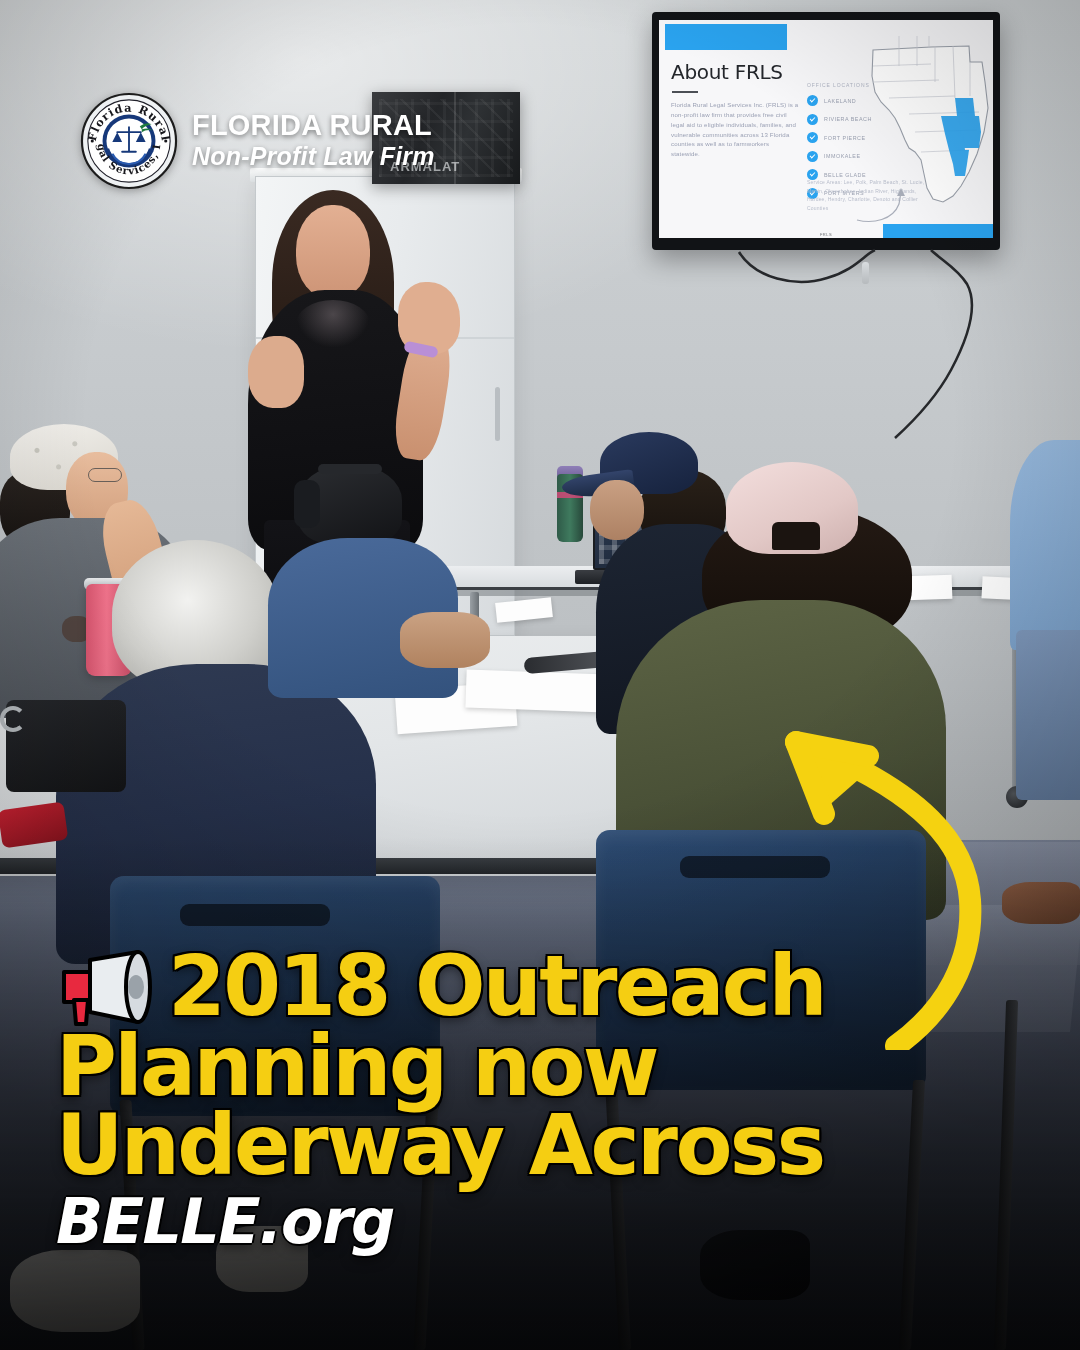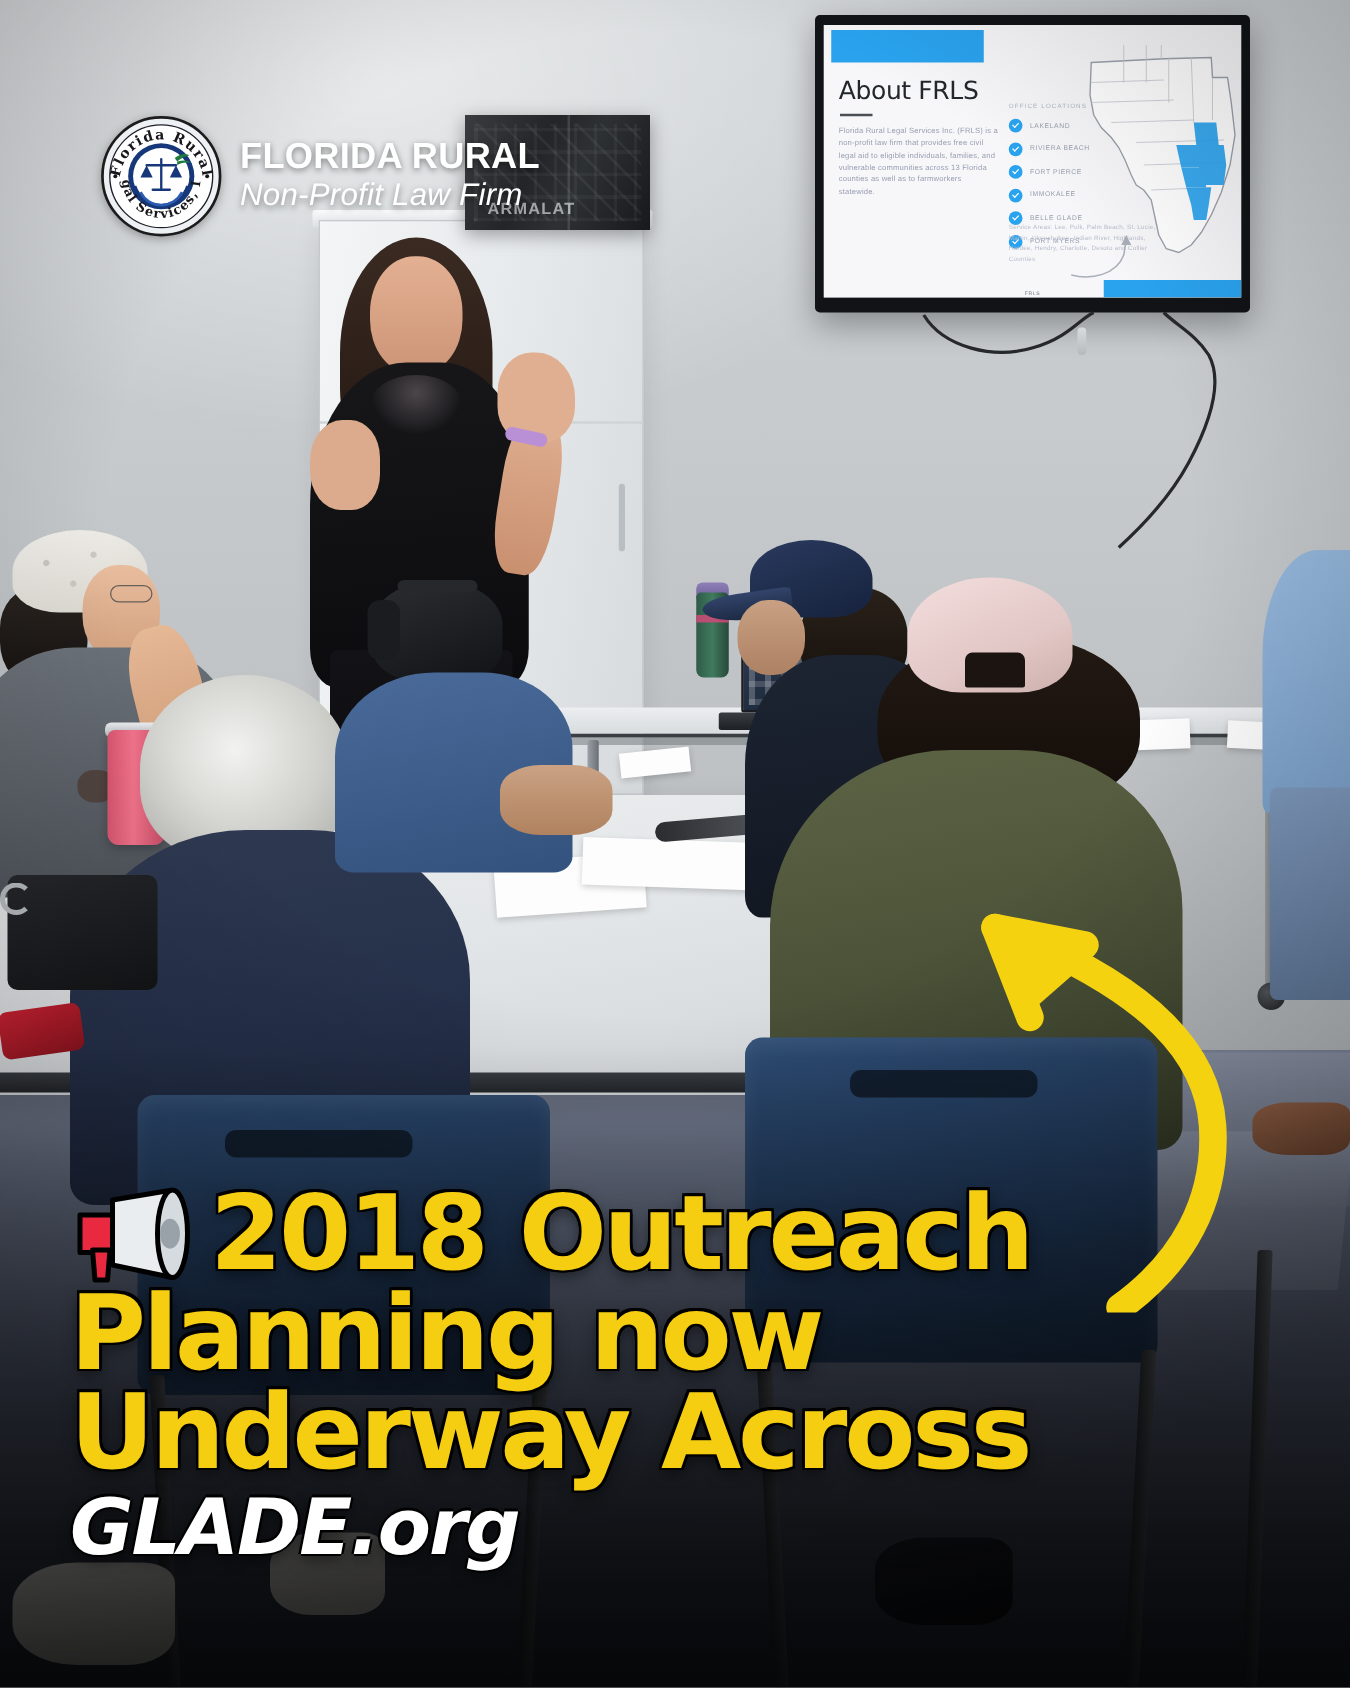--- a/index.html
+++ b/index.html
@@ -343,21 +343,21 @@
 
   
   .brand { position:absolute; left:80px; top:92px; display:flex; align-items:center; gap:14px; z-index:40; }
   .brand-seal { width:98px; height:98px; flex:0 0 auto; filter:drop-shadow(0 2px 4px rgba(0,0,0,.3)); }
   .brand-text { color:#fff; text-shadow:0 2px 5px rgba(0,0,0,.45); }
   .brand-l1, .brand-l2 {
     font-size:29px; font-weight:700; line-height:1.04; letter-spacing:.2px;
     font-family:"Liberation Sans", sans-serif;
   }
   .brand-l3 {
-    font-size:25px; font-style:italic; font-weight:400; line-height:1.25;
+    font-size:25px; font-style:italic; font-weight:700; line-height:1.25;
     margin-top:1px; letter-spacing:.2px;
   }
 
   
   .arrow-overlay { position:absolute; left:770px; top:710px; width:230px; height:340px; z-index:45; }
 
   
   .headline {
     position:absolute; left:56px; bottom:92px; width:900px; z-index:50;
   }
@@ -657,17 +657,17 @@
           <path d="M34 10 L82 2 L82 72 L34 62 Z" fill="#E9EDF0"></path>
           <ellipse cx="82" cy="37" rx="12" ry="35" fill="#D6DBE0"></ellipse>
         </g>
         <ellipse cx="80" cy="37" rx="8" ry="12" fill="#9AA2A9"></ellipse>
       </svg>
       <span>2018 Outreach</span>
     </div>
     <div class="hl-line">Planning now</div>
     <div class="hl-line">Underway Across</div>
     <div class="hl-last">
-      <span class="frls-org">GLADE.org</span>
+      <span class="frls-org">BELLE.org</span>
     </div>
   </div>
 
 </div>
 
 </body></html>

